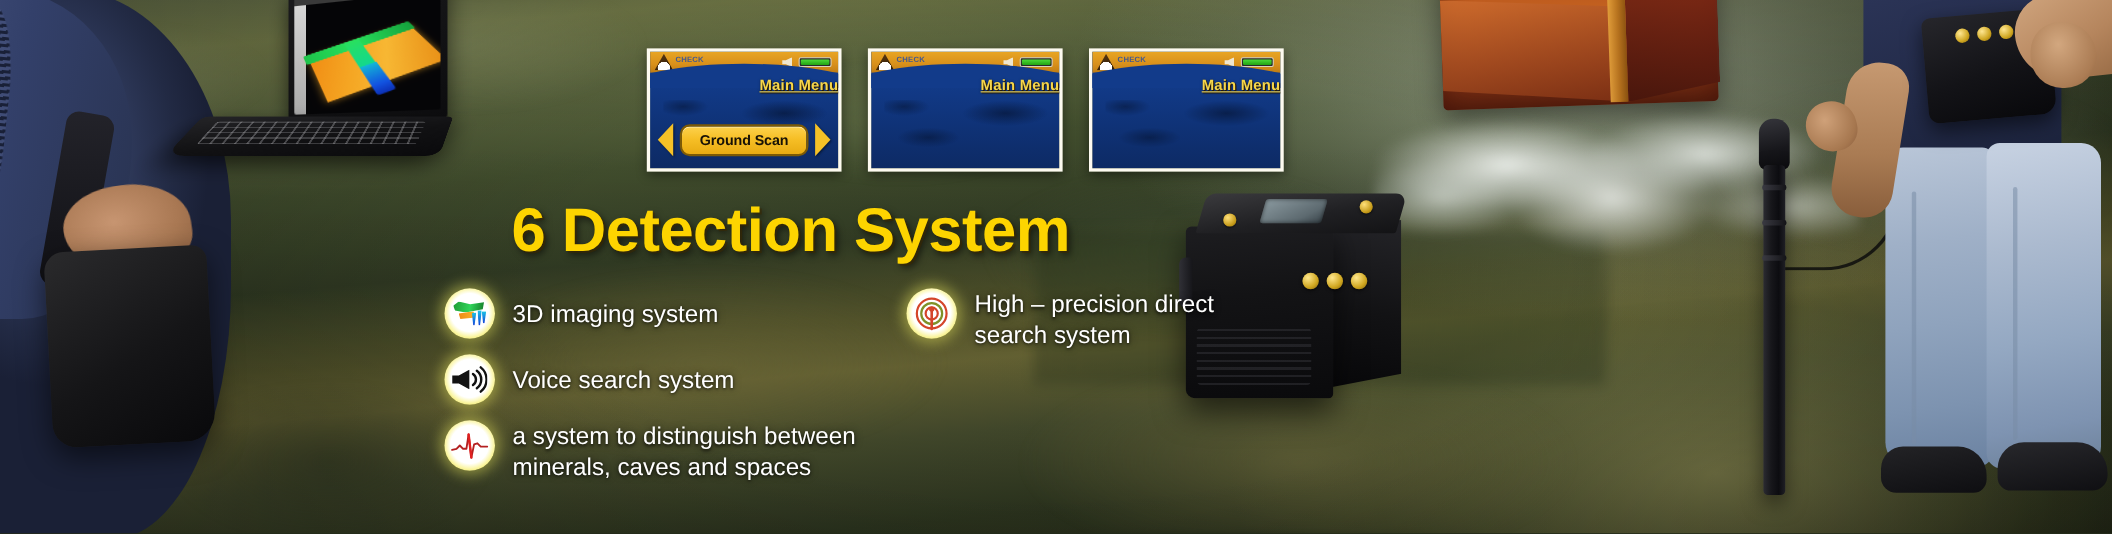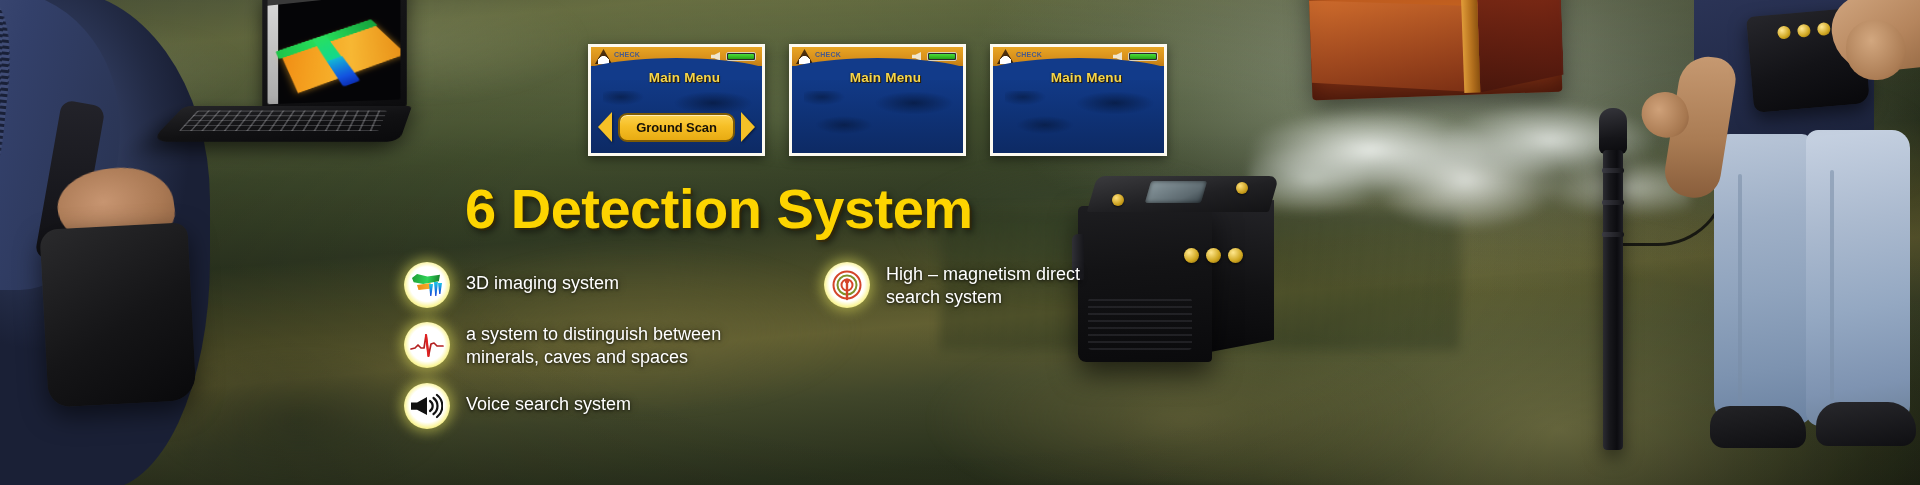--- a/index.html
+++ b/index.html
@@ -410,25 +410,26 @@
     position: absolute; left: 12px; top: 44px; width: 152px; height: 56px;
     background:
       radial-gradient(ellipse 54px 16px at 110px 12px, rgba(7,25,62,.9), rgba(7,25,62,0) 72%),
       radial-gradient(ellipse 38px 12px at 40px 34px, rgba(7,25,62,.8), rgba(7,25,62,0) 74%),
       radial-gradient(ellipse 30px 11px at 18px 6px, rgba(7,25,62,.75), rgba(7,25,62,0) 76%);
     opacity: .85;
     pointer-events: none;
   }
   .mp-title {
     position: absolute; left: 16px; right: 0; top: 23px;
-    text-align: center;
+    text-align: right;
     font-size: 13.5px; font-weight: bold;
     color: #f6d64a;
     text-shadow: 1px 1px 0 #2a1a00, 0 0 2px rgba(0,0,0,.5);
     letter-spacing: .2px;
+    text-decoration: underline;
   }
   .mp-selector {
     position: absolute; left: 7px; right: 7px; top: 65px;
     display: flex; align-items: center; gap: 6px;
   }
   .mp-arrow {
     width: 0; height: 0;
     border-top: 15px solid transparent;
     border-bottom: 15px solid transparent;
     flex: none;
@@ -472,21 +473,21 @@
   .feature-icon {
     flex: none;
     width: 46px; height: 46px; border-radius: 50%;
     background: radial-gradient(circle at 50% 48%, #ffffff 0 52%, #fbf6a8 66%, #e9e246 84%, rgba(214,209,40,0) 100%);
     display: flex; align-items: center; justify-content: center;
     position: relative;
     box-shadow: 0 0 12px 4px rgba(236,232,96,.45);
   }
   .feature-text {
     color: #ffffff;
-    font-size: 18px;
+    font-size: 22px;
     line-height: 1.28;
     text-shadow: 0 1px 3px rgba(0,0,0,.75), 0 0 8px rgba(0,0,0,.45);
     padding-top: 10px;
     white-space: pre-line;
   }
   .feature.multi .feature-text { padding-top: 1px; }
 
   
   .ic-3d { width: 32px; height: 26px; position: relative; }
   .ic-3d .g {
@@ -690,61 +691,61 @@
       <div class="feature-icon">
         <div class="ic-3d">
           <div class="g"></div>
           <div class="o"></div>
           <div class="b1"></div>
           <div class="b2"></div>
           <div class="b3"></div>
         </div>
       </div>
       <div class="feature-text">3D imaging system</div>
-    </div>
-
-    <div class="feature multi">
-      <div class="feature-icon">
-        <svg class="ic-wave" viewBox="0 0 34 26">
-          <path d="M1 17 L5 16 L8 13 L11 16 L14 16 L16 3 L18.5 24 L21 12 L24 11 L27 14 L33 14" fill="none" stroke="#b42020" stroke-width="1.7" stroke-linecap="round" stroke-linejoin="round"></path>
-          <path d="M16 3 L18.5 24" fill="none" stroke="#e02020" stroke-width="2.2" stroke-linecap="round"></path>
-        </svg>
-      </div>
-      <div class="feature-text">a system to distinguish between
-minerals, caves and spaces</div>
     </div>
 
     <div class="feature">
       <div class="feature-icon">
         <div class="ic-speaker">
           <div class="cone"></div>
           <svg width="32" height="26" viewBox="0 0 32 26" style="position:absolute;left:0;top:0">
             <path d="M19 8 A6 6 0 0 1 19 18" fill="none" stroke="#121212" stroke-width="2.2" stroke-linecap="round"></path>
             <path d="M22.5 5 A10 10 0 0 1 22.5 21" fill="none" stroke="#121212" stroke-width="2.2" stroke-linecap="round"></path>
             <path d="M26 2 A14 14 0 0 1 26 24" fill="none" stroke="#121212" stroke-width="2.2" stroke-linecap="round"></path>
           </svg>
         </div>
       </div>
       <div class="feature-text">Voice search system</div>
     </div>
 
+    <div class="feature multi">
+      <div class="feature-icon">
+        <svg class="ic-wave" viewBox="0 0 34 26">
+          <path d="M1 17 L5 16 L8 13 L11 16 L14 16 L16 3 L18.5 24 L21 12 L24 11 L27 14 L33 14" fill="none" stroke="#b42020" stroke-width="1.7" stroke-linecap="round" stroke-linejoin="round"></path>
+          <path d="M16 3 L18.5 24" fill="none" stroke="#e02020" stroke-width="2.2" stroke-linecap="round"></path>
+        </svg>
+      </div>
+      <div class="feature-text">a system to distinguish between
+minerals, caves and spaces</div>
+    </div>
+
   </div>
 
   <div class="features-right">
 
     <div class="feature multi">
       <div class="feature-icon">
         <svg class="ic-radar" viewBox="0 0 32 32">
           <circle cx="16" cy="16" r="13.5" fill="none" stroke="#d4452a" stroke-width="2"></circle>
           <circle cx="16" cy="16" r="9.5" fill="none" stroke="#7f9128" stroke-width="2"></circle>
           <circle cx="16" cy="16" r="5.5" fill="none" stroke="#d4452a" stroke-width="2"></circle>
           <path d="M16 12 L16 30" stroke="#d4452a" stroke-width="2.4" stroke-linecap="round" fill="none"></path>
           <circle cx="16" cy="12" r="2.4" fill="#d4452a"></circle>
         </svg>
       </div>
-      <div class="feature-text">High – magnetism direct
+      <div class="feature-text">High – precision direct
 search system</div>
     </div>
 
 
   </div>
 
 </div>
 
 </body></html>

